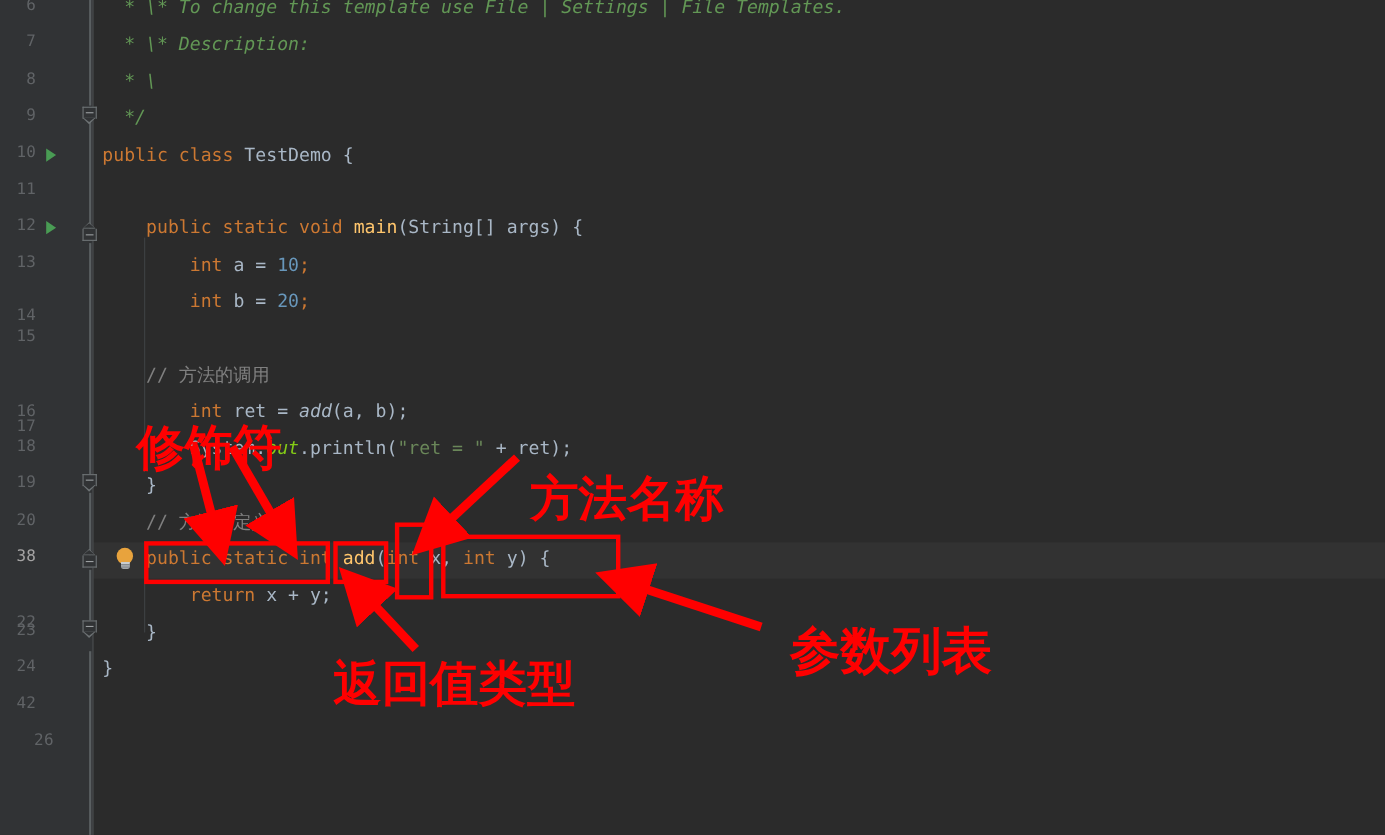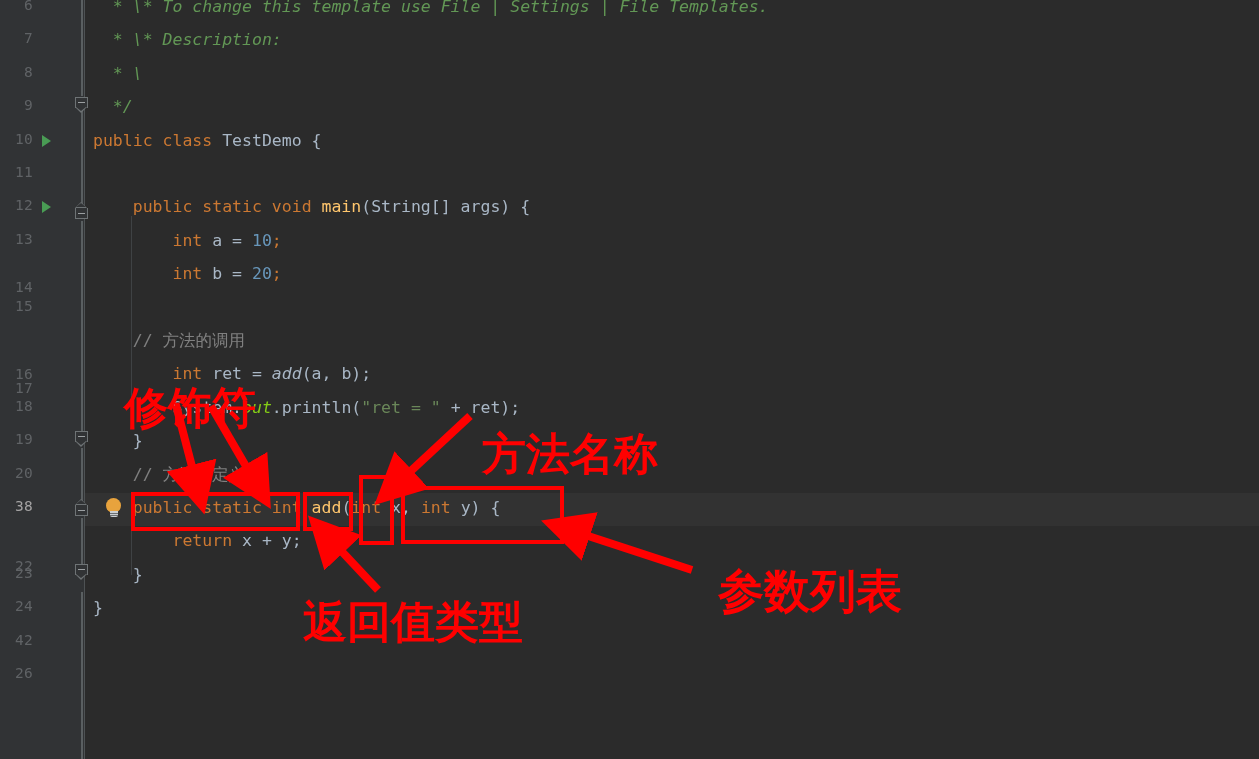--- a/index.html
+++ b/index.html
@@ -243,21 +243,21 @@
       </div>
       <div class="lnrow" style="top: 557.8px;">
         <div class="lnum">23</div>
       </div>
       <div class="lnrow" style="top: 591.2px;">
         <div class="lnum">24</div>
       </div>
       <div class="lnrow" style="top: 624.6px;">
         <div class="lnum">42</div>
       </div>
-      <div class="lnrow" style="top: 658px;">
+      <div class="lnrow" style="top: 658px; padding-left: 16px;">
         <div class="lnum">26</div>
       </div>
     </div>
 
   <div id="code"><div class="cline" style="top: -10px;"><span class="ctext"><span class="jdoc">  * \* To change this template use File | Settings | File Templates.</span></span></div><div class="cline" style="top: 23.4px;"><span class="ctext"><span class="jdoc">  * \* Description:</span></span></div><div class="cline" style="top: 56.8px;"><span class="ctext"><span class="jdoc">  * \</span></span></div><div class="cline" style="top: 90.2px;"><span class="ctext"><span class="jdoc">  */</span></span></div><div class="cline" style="top: 123.6px;"><span class="ctext"><span class="kw">public class </span><span class="cls">TestDemo</span><span class="brace"> {</span></span></div><div class="cline" style="top: 157px;"><span class="ctext"></span></div><div class="cline" style="top: 190.4px;"><span class="ctext"><span class="plain">    </span><span class="kw">public static void </span><span class="meth">main</span><span class="brace">(</span><span class="plain">String[] args</span><span class="brace">) {</span></span></div><div class="cline" style="top: 223.8px;"><span class="ctext"><span class="plain">        </span><span class="kw">int</span><span class="plain"> a </span><span class="plain">=</span><span class="plain"> </span><span class="num">10</span><span class="semi">;</span></span></div><div class="cline" style="top: 257.2px;"><span class="ctext"><span class="plain">        </span><span class="kw">int</span><span class="plain"> b </span><span class="plain">=</span><span class="plain"> </span><span class="num">20</span><span class="semi">;</span></span></div><div class="cline" style="top: 290.6px;"><span class="ctext"></span></div><div class="cline" style="top: 324px;"><span class="ctext"><span class="cmt">    // 方法的调用</span></span></div><div class="cline" style="top: 357.4px;"><span class="ctext"><span class="plain">        </span><span class="kw">int</span><span class="plain"> ret </span><span class="plain">=</span><span class="plain"> </span><span class="methi">add</span><span class="plain">(a, b);</span></span></div><div class="cline" style="top: 390.8px;"><span class="ctext"><span class="plain">        </span><span class="plain">System</span><span class="plain">.</span><span class="stat">out</span><span class="plain">.println(</span><span class="str">"ret = "</span><span class="plain"> + ret);</span></span></div><div class="cline" style="top: 424.2px;"><span class="ctext"><span class="brace">    }</span></span></div><div class="cline" style="top: 457.6px;"><span class="ctext"><span class="cmt">    // 方法的定义</span></span></div><div class="cline" style="top: 491px;"><span class="ctext"><span class="plain">    </span><span class="kw">public static </span><span class="kw">int</span><span class="plain"> </span><span class="meth">add</span><span class="brace">(</span><span class="kw">int</span><span class="plain"> </span><span class="param">x</span><span class="plain">, </span><span class="kw">int</span><span class="plain"> </span><span class="plain">y</span><span class="brace">) {</span></span></div><div class="cline" style="top: 524.4px;"><span class="ctext"><span class="plain">        </span><span class="kw">return</span><span class="plain"> </span><span class="param">x</span><span class="plain"> + y;</span></span></div><div class="cline" style="top: 557.8px;"><span class="ctext"><span class="brace">    }</span></span></div><div class="cline" style="top: 591.2px;"><span class="ctext"><span class="brace">}</span></span></div><div class="cline" style="top: 624.6px;"><span class="ctext"></span></div><div class="cline" style="top: 658px;"><span class="ctext"></span></div></div>
 
   <div id="overlay">
 
     <div class="redbox" style="left:131px;top:492px;width:169px;height:39px;"></div>
     <div class="redbox" style="left:303px;top:492px;width:50px;height:39px;"></div>

